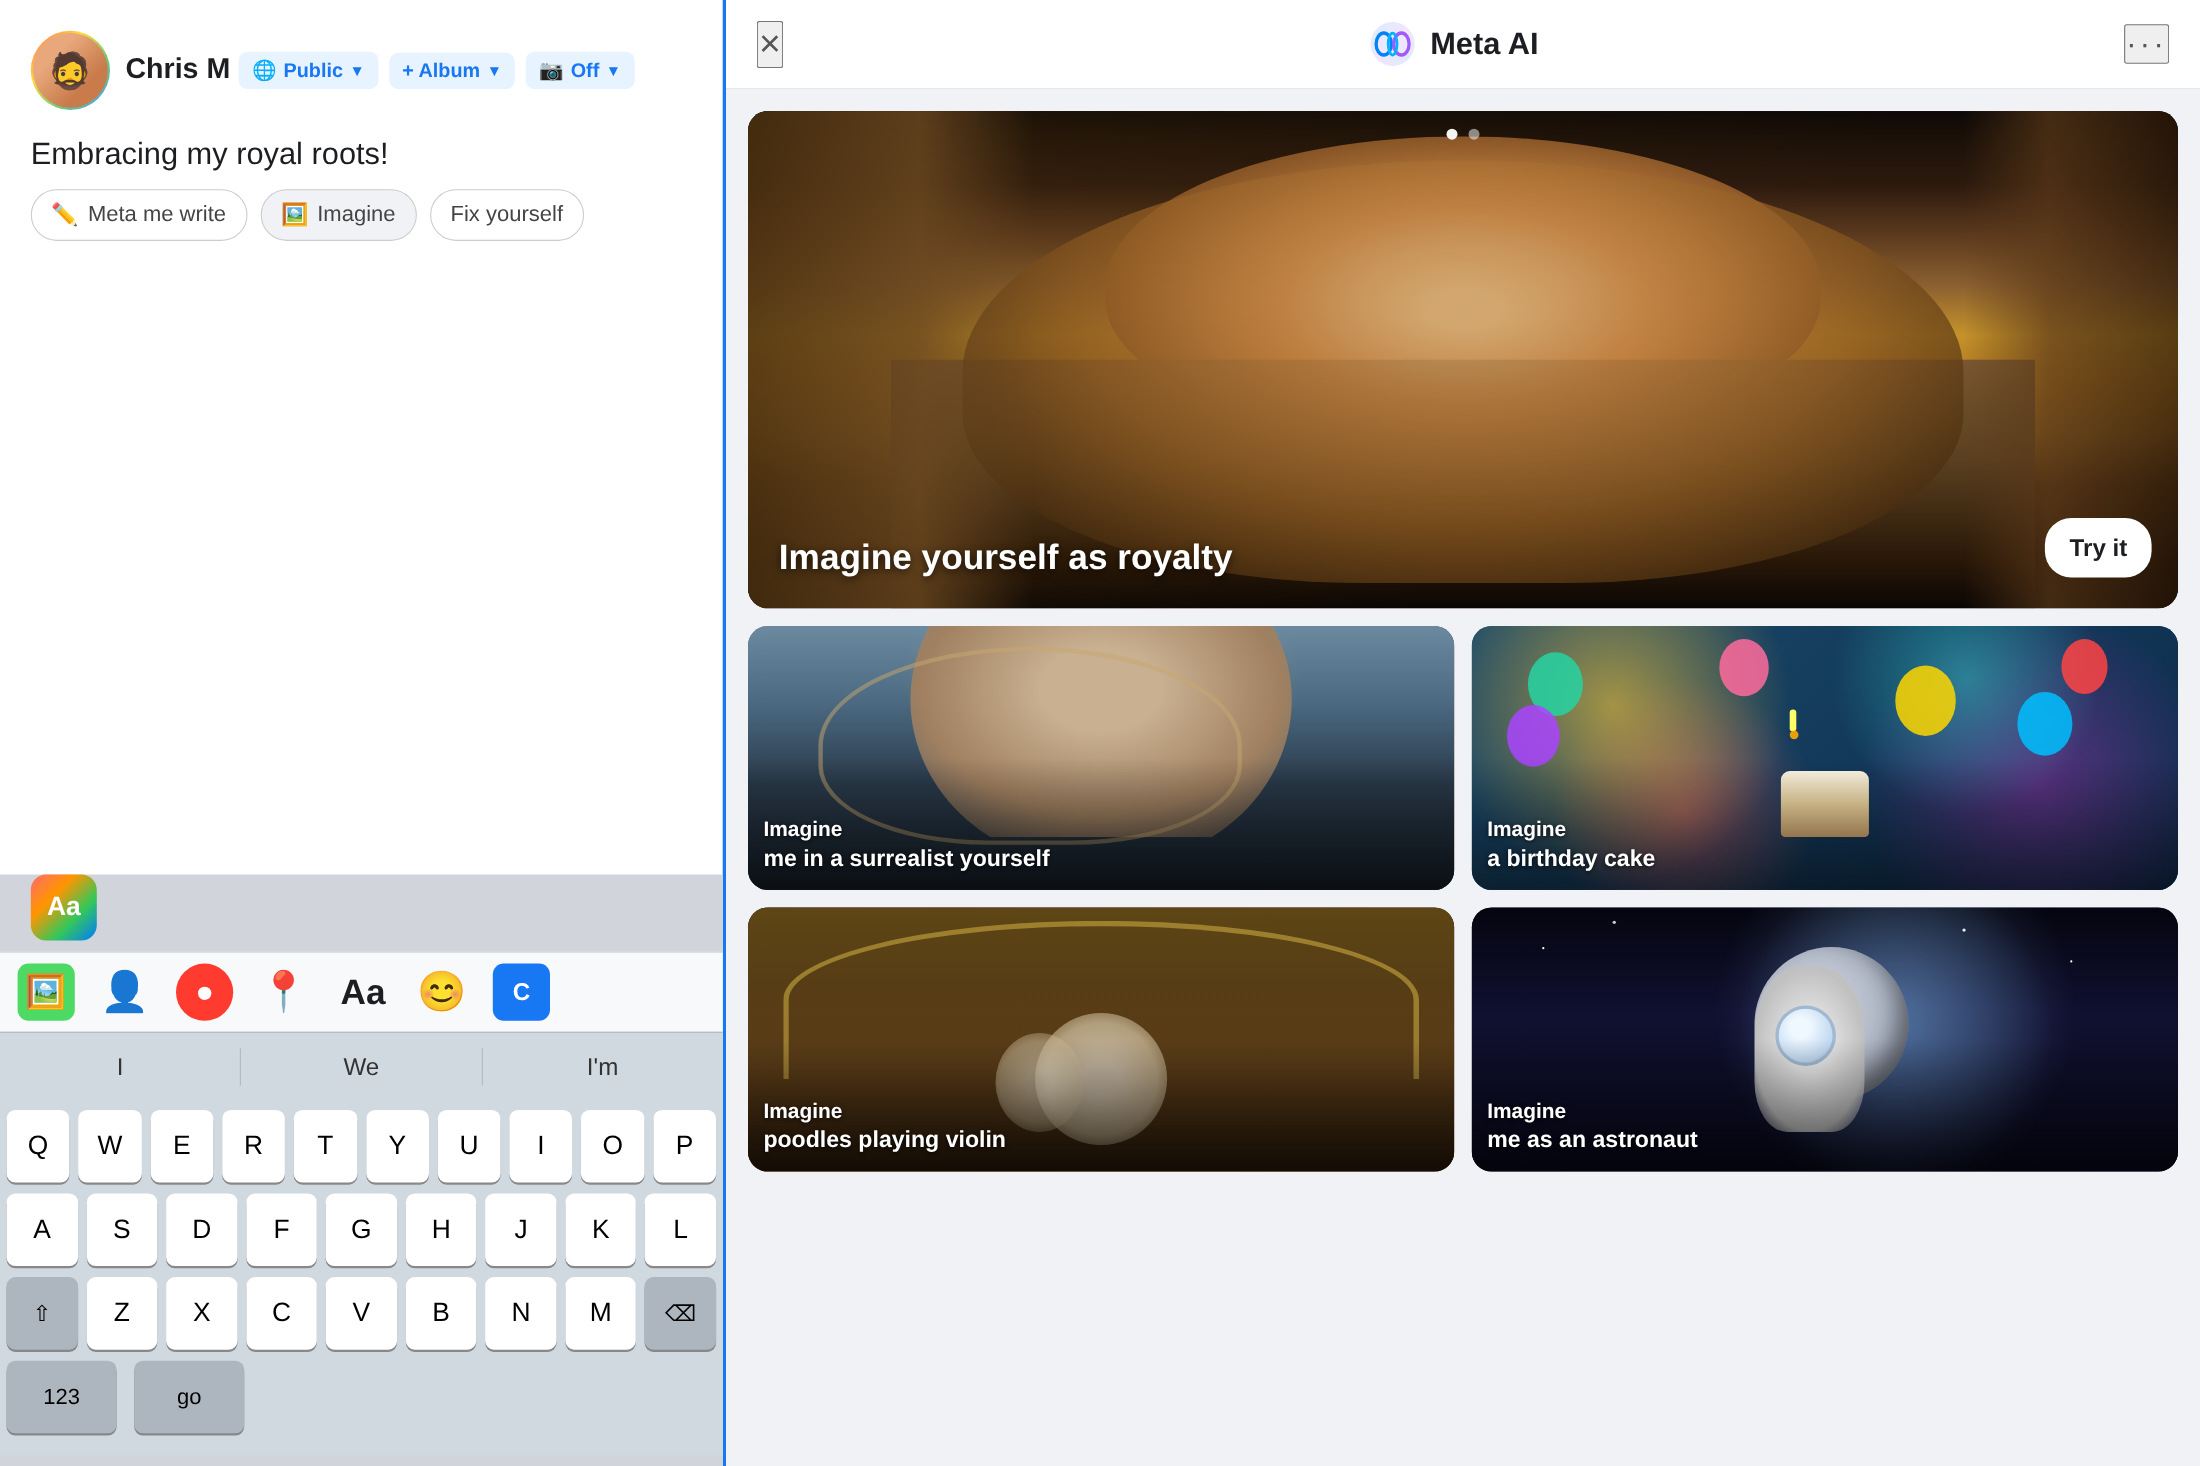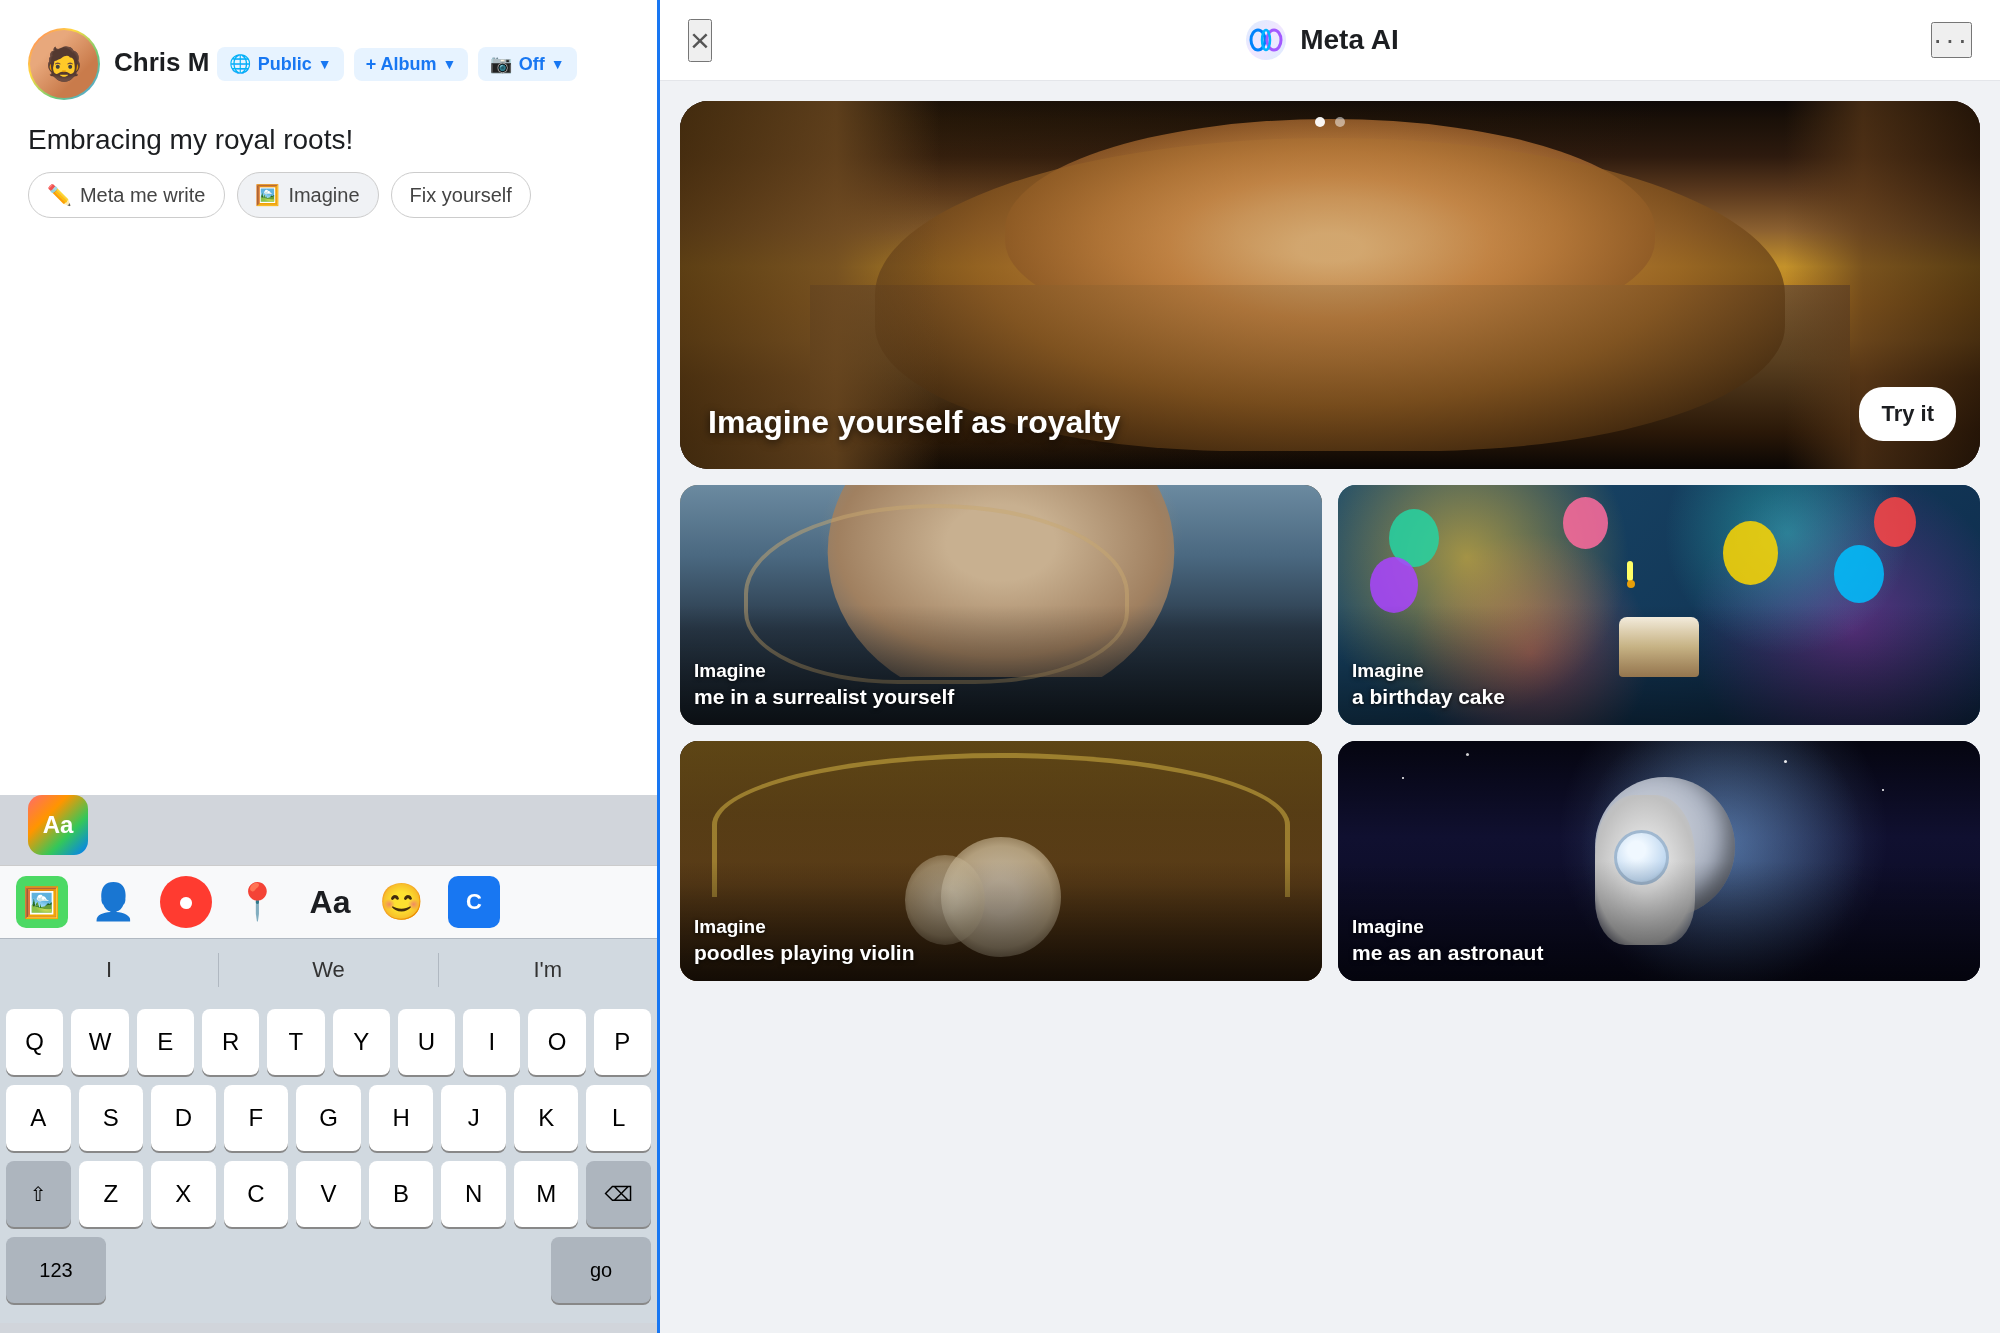--- a/index.html
+++ b/index.html
@@ -256,21 +256,21 @@
 
     .key.num {
       background: #adb5be;
       min-width: 80px;
       max-width: 100px;
       font-size: 20px;
     }
 
     .bottom-row {
       display: flex;
-      justify-content: space-between;
+      justify-content: flex-start;
       gap: 16px;
       padding-bottom: 20px;
     }
 
     
     .right-panel {
       flex: 1;
       background: #f0f2f5;
       display: flex;
       flex-direction: column;
@@ -317,23 +317,23 @@
       flex: 1;
       padding: 20px;
       overflow-y: auto;
       display: flex;
       flex-direction: column;
       gap: 16px;
     }
 
     .hero-image {
       position: relative;
-      border-radius: 28px;
+      border-radius: 18px;
       overflow: hidden;
-      height: 368px;
+      height: 452px;
       background: linear-gradient(135deg, #2c1810, #4a2820, #6b3a28, #3d2518);
     }
 
     
     .royal-portrait {
       position: absolute;
       inset: 0;
       background: 
         linear-gradient(180deg, 
           #0d0807 0%, 

